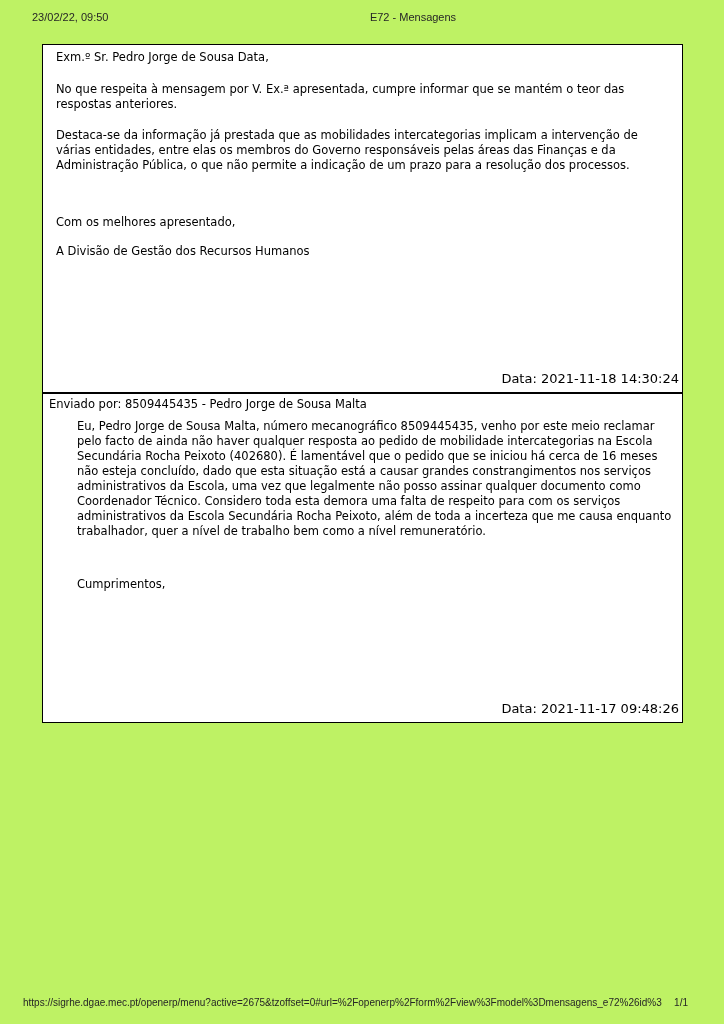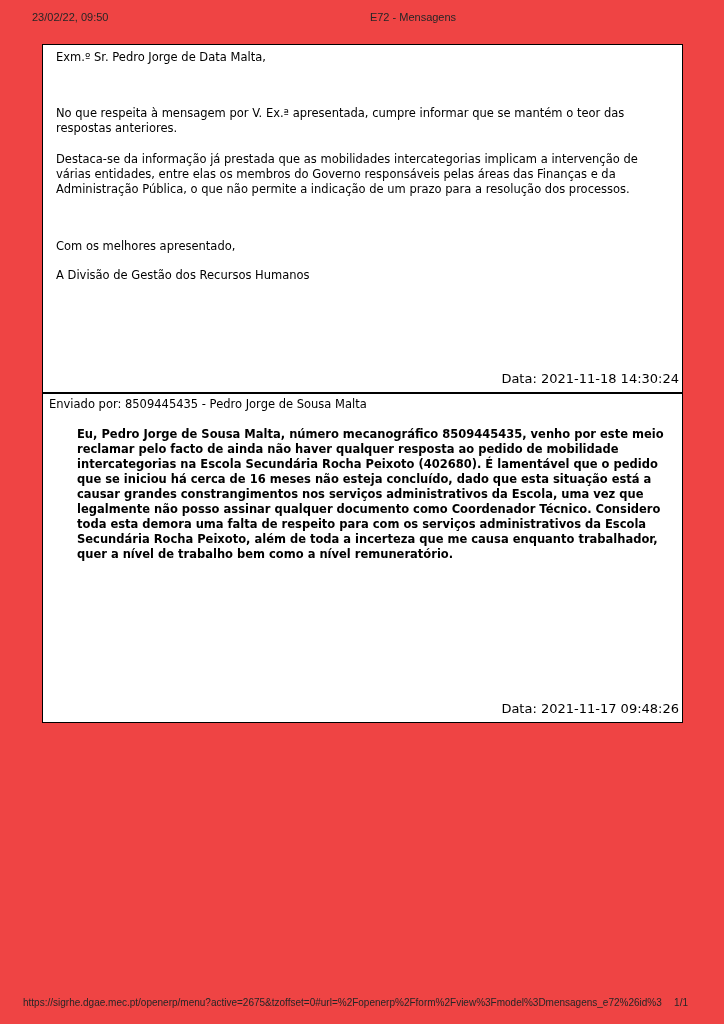--- a/index.html
+++ b/index.html
@@ -6,21 +6,21 @@
     margin: 0;
     padding: 0;
     background: #ffffff;
     width: 724px;
     height: 1024px;
   }
   #page {
     position: relative;
     width: 724px;
     height: 1024px;
-    background: #ef4444;
+    background: #bef264;
     color: #000000;
     font-family: "DejaVu Sans", sans-serif;
     overflow: hidden;
   }
   
   .print-meta {
     font-family: "Liberation Sans", sans-serif;
     font-size: 11px;
     color: #262626;
     white-space: nowrap;
@@ -52,30 +52,30 @@
     padding: 5px 26px 8px 13px;
   }
   #box-reply {
     top: 393px;
     height: 330px;
     padding: 3px 6px 8px 6px;
   }
   .msg-box p { margin: 0; }
 
   #box-official .salutation { margin-top: 0; }
-  #box-official .para-intro { margin-top: 41px; }
+  #box-official .para-intro { margin-top: 17px; }
   #box-official .para-info { margin-top: 16px; }
   #box-official .para-conclusion { margin-top: 14px; }
   #box-official .closing { margin-top: 42px; }
   #box-official .signature { margin-top: 14px; }
 
   #box-reply .sent-by { margin: 0; }
   #box-reply .indent { margin-left: 28px; margin-right: 2px; }
   #box-reply .greeting { margin-top: 10px; }
-  #box-reply .body-text { margin-top: 15px; font-weight: bold; }
+  #box-reply .body-text { margin-top: 7px; }
   #box-reply .closing { margin-top: 38px; }
   #box-reply .signature { margin-top: 42px; }
 
   .date-stamp {
     position: absolute;
     right: 3px;
     bottom: 5px;
     font-size: 13px;
     line-height: 16px;
     white-space: nowrap;
@@ -84,32 +84,33 @@
 </head>
 <body>
 
 <div id="page">
 
   <div id="print-date" class="print-meta">23/02/22, 09:50</div>
 
   <div id="print-title" class="print-meta">E72 - Mensagens</div>
 
   <div id="box-official" class="msg-box">
-    <p class="salutation">Exm.º Sr. Pedro Jorge de Data Malta,</p>
+    <p class="salutation">Exm.º Sr. Pedro Jorge de Sousa Data,</p>
     <p class="para-intro">No que respeita à mensagem por V. Ex.ª apresentada, cumpre informar que se mantém o teor das respostas anteriores.</p>
     <p class="para-info">Destaca-se da informação já prestada que as mobilidades intercategorias implicam a intervenção de várias entidades, entre elas os membros do Governo responsáveis pelas áreas das Finanças e da Administração Pública, o que não permite a indicação de um prazo para a resolução dos processos.</p>
     <p class="closing">Com os melhores apresentado,</p>
     <p class="signature">A Divisão de Gestão dos Recursos Humanos</p>
     <div class="date-stamp">Data: 2021-11-18 14:30:24</div>
   </div>
 
   <div id="box-reply" class="msg-box">
     <p class="sent-by">Enviado por: 8509445435 - Pedro Jorge de Sousa Malta</p>
     <div class="indent">
       <p class="body-text">Eu, Pedro Jorge de Sousa Malta, número mecanográfico 8509445435, venho por este meio reclamar pelo facto de ainda não haver qualquer resposta ao pedido de mobilidade intercategorias na Escola Secundária Rocha Peixoto (402680). É lamentável que o pedido que se iniciou há cerca de 16 meses não esteja concluído, dado que esta situação está a causar grandes constrangimentos nos serviços administrativos da Escola, uma vez que legalmente não posso assinar qualquer documento como Coordenador Técnico. Considero toda esta demora uma falta de respeito para com os serviços administrativos da Escola Secundária Rocha Peixoto, além de toda a incerteza que me causa enquanto trabalhador, quer a nível de trabalho bem como a nível remuneratório.</p>
+      <p class="closing">Cumprimentos,</p>
     </div>
     <div class="date-stamp">Data: 2021-11-17 09:48:26</div>
   </div>
 
   <div id="print-url" class="print-meta">https://sigrhe.dgae.mec.pt/openerp/menu?active=2675&amp;tzoffset=0#url=%2Fopenerp%2Fform%2Fview%3Fmodel%3Dmensagens_e72%26id%3…</div>
 
   <div id="print-pagenum" class="print-meta">1/1</div>
 
 </div>
 

